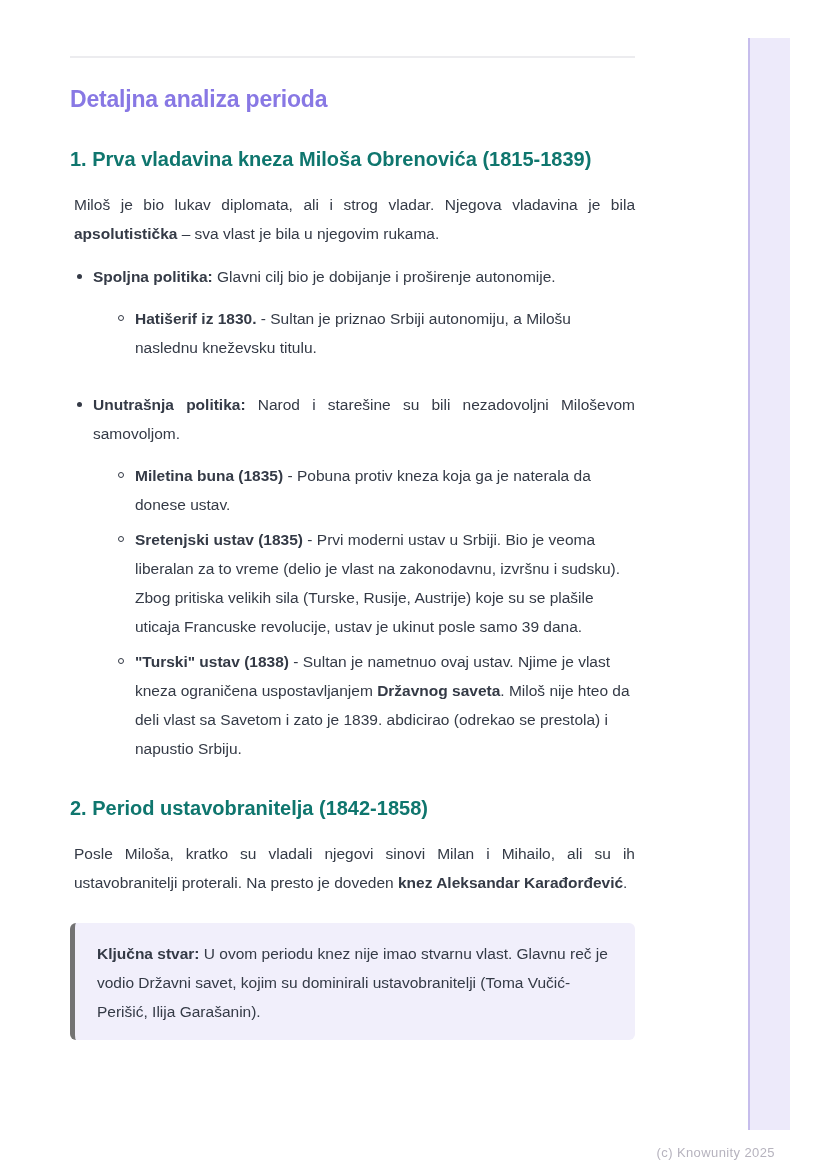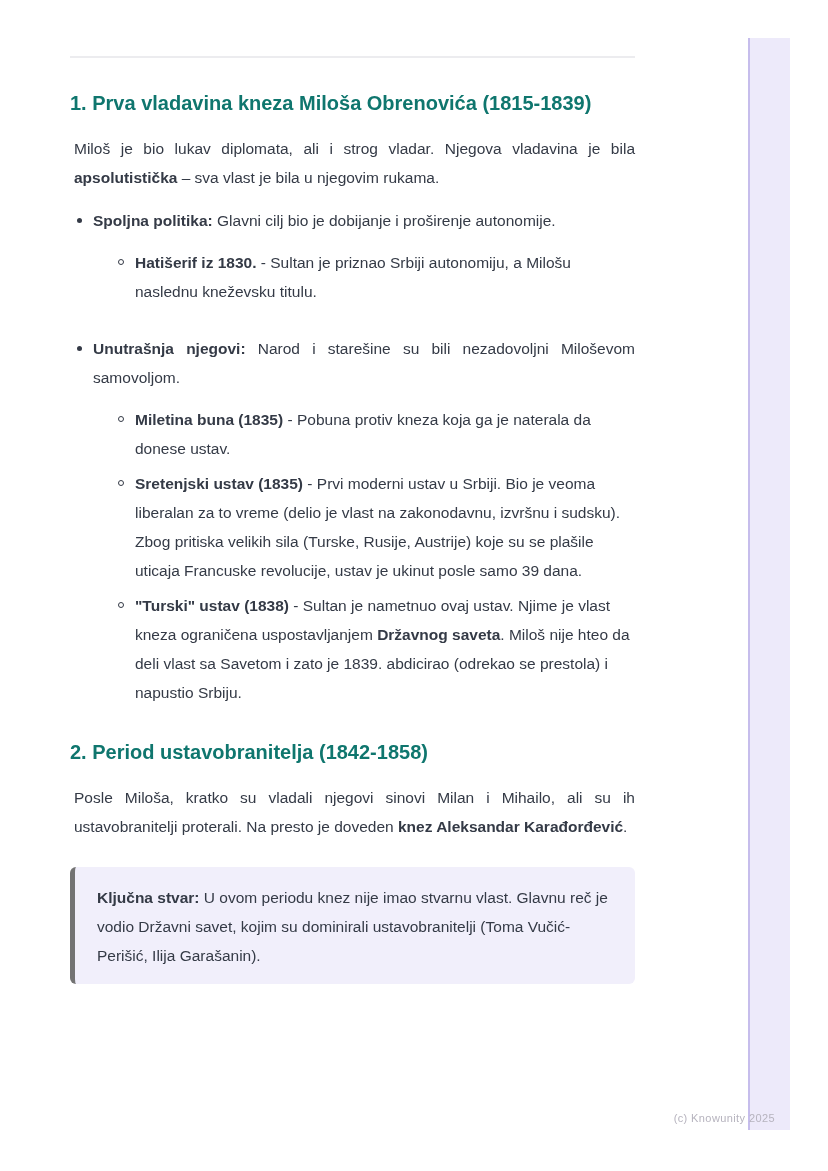--- a/index.html
+++ b/index.html
@@ -108,53 +108,54 @@
     top: 38px;
     width: 42px;
     height: 1092px;
     background: #edeafa;
     border-left: 2px solid #c6bdec;
     box-sizing: border-box;
     z-index: 1;
   }
   .footer {
     position: absolute;
-    top: 1111px;
+    top: 1145px;
     right: 53px;
-    font-size: 11px;
+    font-size: 13px;
     line-height: 15px;
     color: #b6b3be;
     letter-spacing: 0.4px;
     z-index: 2;
   }
 </style>
 </head>
 <body>
 
 <div class="content">
 
 
   <hr class="divider">
 
+  <h2>Detaljna analiza perioda</h2>
 
   <h3>1. Prva vladavina kneza Miloša Obrenovića (1815-1839)</h3>
 
   <p><span>Miloš je bio lukav diplomata, ali i strog vladar. Njegova vladavina je bila </span><strong>apsolutistička</strong><span> – sva vlast je bila u njegovim rukama.</span></p>
 
   <ul class="blist">
     <li>
       <div class="litext justify"><strong>Spoljna politika:</strong><span> Glavni cilj bio je dobijanje i proširenje autonomije.</span></div>
       <ul class="sublist">
         <li>
           <div class="litext"><strong>Hatišerif iz 1830.</strong><span> - Sultan je priznao Srbiji autonomiju, a Milošu naslednu kneževsku titulu.</span></div>
         </li>
       </ul>
     </li>
     <li>
-      <div class="litext justify"><strong>Unutrašnja njegovi:</strong><span> Narod i starešine su bili nezadovoljni Miloševom samovoljom.</span></div>
+      <div class="litext justify"><strong>Unutrašnja politika:</strong><span> Narod i starešine su bili nezadovoljni Miloševom samovoljom.</span></div>
       <ul class="sublist">
         <li>
           <div class="litext"><strong>Miletina buna (1835)</strong><span> - Pobuna protiv kneza koja ga je naterala da donese ustav.</span></div>
         </li>
         <li>
           <div class="litext"><strong>Sretenjski ustav (1835)</strong><span> - Prvi moderni ustav u Srbiji. Bio je veoma liberalan za to vreme (delio je vlast na zakonodavnu, izvršnu i sudsku). Zbog pritiska velikih sila (Turske, Rusije, Austrije) koje su se plašile uticaja Francuske revolucije, ustav je ukinut posle samo 39 dana.</span></div>
         </li>
         <li>
           <div class="litext"><strong>"Turski" ustav (1838)</strong><span> - Sultan je nametnuo ovaj ustav. Njime je vlast kneza ograničena uspostavljanjem </span><strong>Državnog saveta</strong><span>. Miloš nije hteo da deli vlast sa Savetom i zato je 1839. abdicirao (odrekao se prestola) i napustio Srbiju.</span></div>
         </li>

